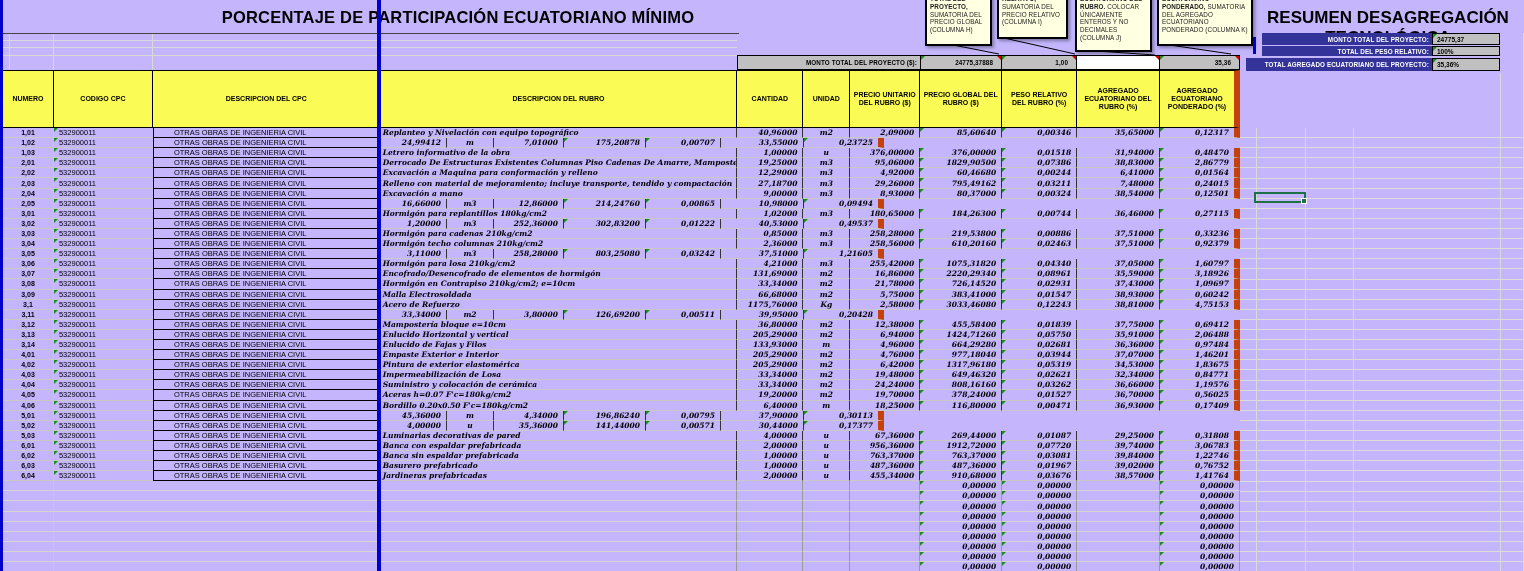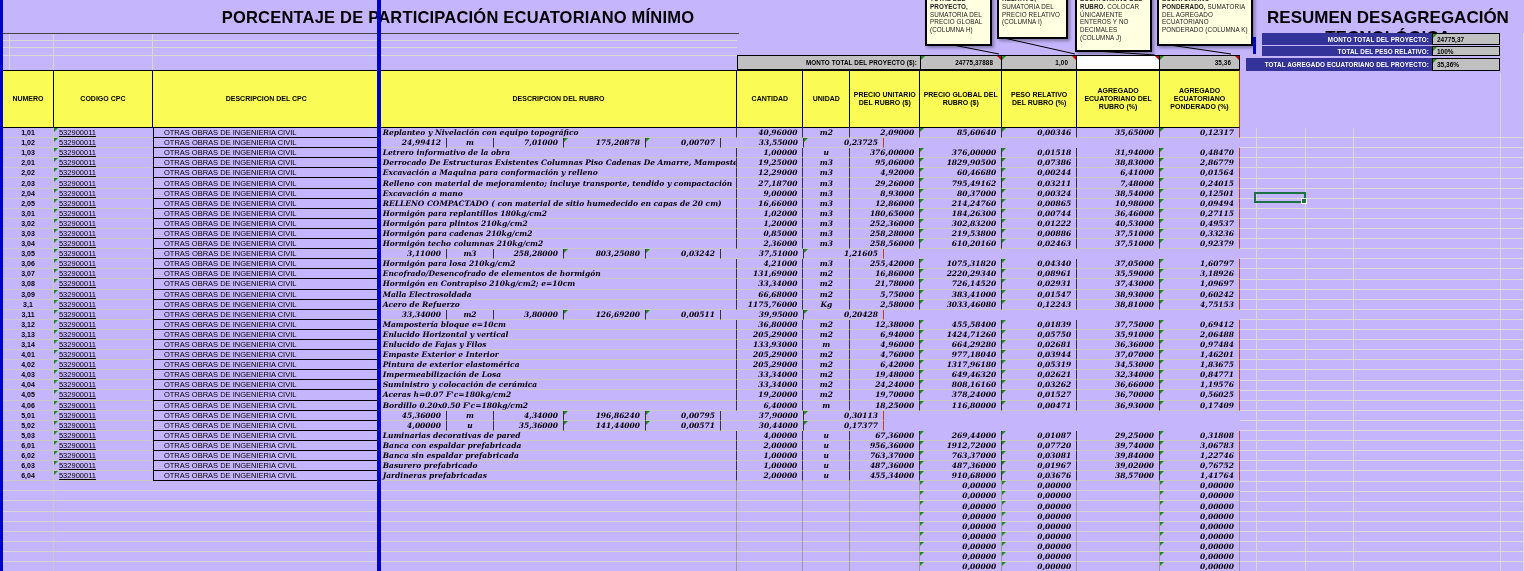--- a/index.html
+++ b/index.html
@@ -28,27 +28,27 @@
     font-weight:bold;font-size:7px;line-height:8px;padding:1px;}
   .row{display:flex;height:10.1px;}
   .cell{box-sizing:border-box;position:relative;overflow:hidden;white-space:nowrap;
     display:flex;align-items:center;height:100%;
     font:italic bold 7.5px "DejaVu Serif",serif;color:#000;
     border-bottom:1px solid #c9c9c9;}
   .c0{width:51px;}.c1{width:99px;}.c2{width:228px;}.c3{width:357px;}
   .c4{width:66px;}.c5{width:47px;}.c6{width:70px;}.c7{width:82px;}
   .c8{width:75px;}.c9{width:83px;}.c10{width:80px;}
   .numero{justify-content:center;font:bold 7px "Liberation Sans",sans-serif;border-right:1px solid #c9c9c9;}
-  .codigo{font:7.5px "Liberation Sans",sans-serif;padding-left:5px;text-decoration:underline;}
-  .cpc{font:7.5px "Liberation Sans",sans-serif;padding-left:10px;
+  .codigo{font:7.5px "Liberation Sans",sans-serif;padding-left:5px;}
+  .cpc{font:7.5px "Liberation Sans",sans-serif;padding-left:20px;
     border-left:1px solid #000;border-right:1px solid #000;border-bottom:1px solid #000;}
   .rubro{padding-left:2px;border-right:1px solid #333;}
   .num{justify-content:flex-end;padding-right:5px;border-right:1px solid #333;}
   .ctr{justify-content:center;border-right:1px solid #333;font-style:italic;}
-  .c10{border-right:1px solid #c2410c;}
+  .c10{border-right:6px solid #c2410c;}
   .empty .cpc{border-left:none;border-right:1px solid #d5d5d5;border-bottom:1px solid #d5d5d5;}
   .empty .cell{border-bottom:1px solid #d5d5d5;}
   .empty .num,.empty .ctr,.empty .rubro{border-right:1px solid #999;}
 
   
   .tri-g{position:absolute;top:0;left:0;width:0;height:0;
     border-top:4px solid #1d8b1d;border-right:4px solid transparent;}
   .tri-r{position:absolute;top:0;right:0;width:0;height:0;
     border-top:4px solid #cc0000;border-left:4px solid transparent;}
 
@@ -365,21 +365,20 @@
       </div>
     </div>
 
     <div class="row">
       <div class="cell c0 numero">2,05</div>
       <div class="cell c1 codigo">
         <span class="tri-g"></span>
         <span>532900011</span>
       </div>
       <div class="cell c2 cpc">OTRAS OBRAS DE INGENIERIA CIVIL</div>
-      <div class="cell c3 rubro">RELLENO COMPACTADO ( con material de sitio humedecido en capas de 20 cm)</div>
       <div class="cell c4 num">16,66000</div>
       <div class="cell c5 ctr">m3</div>
       <div class="cell c6 num">12,86000</div>
       <div class="cell c7 num">
         <span class="tri-g"></span>
         <span>214,24760</span>
       </div>
       <div class="cell c8 num">
         <span class="tri-g"></span>
         <span>0,00865</span>
@@ -417,21 +416,20 @@
       </div>
     </div>
 
     <div class="row">
       <div class="cell c0 numero">3,02</div>
       <div class="cell c1 codigo">
         <span class="tri-g"></span>
         <span>532900011</span>
       </div>
       <div class="cell c2 cpc">OTRAS OBRAS DE INGENIERIA CIVIL</div>
-      <div class="cell c3 rubro">Hormigón para plintos 210kg/cm2</div>
       <div class="cell c4 num">1,20000</div>
       <div class="cell c5 ctr">m3</div>
       <div class="cell c6 num">252,36000</div>
       <div class="cell c7 num">
         <span class="tri-g"></span>
         <span>302,83200</span>
       </div>
       <div class="cell c8 num">
         <span class="tri-g"></span>
         <span>0,01222</span>

